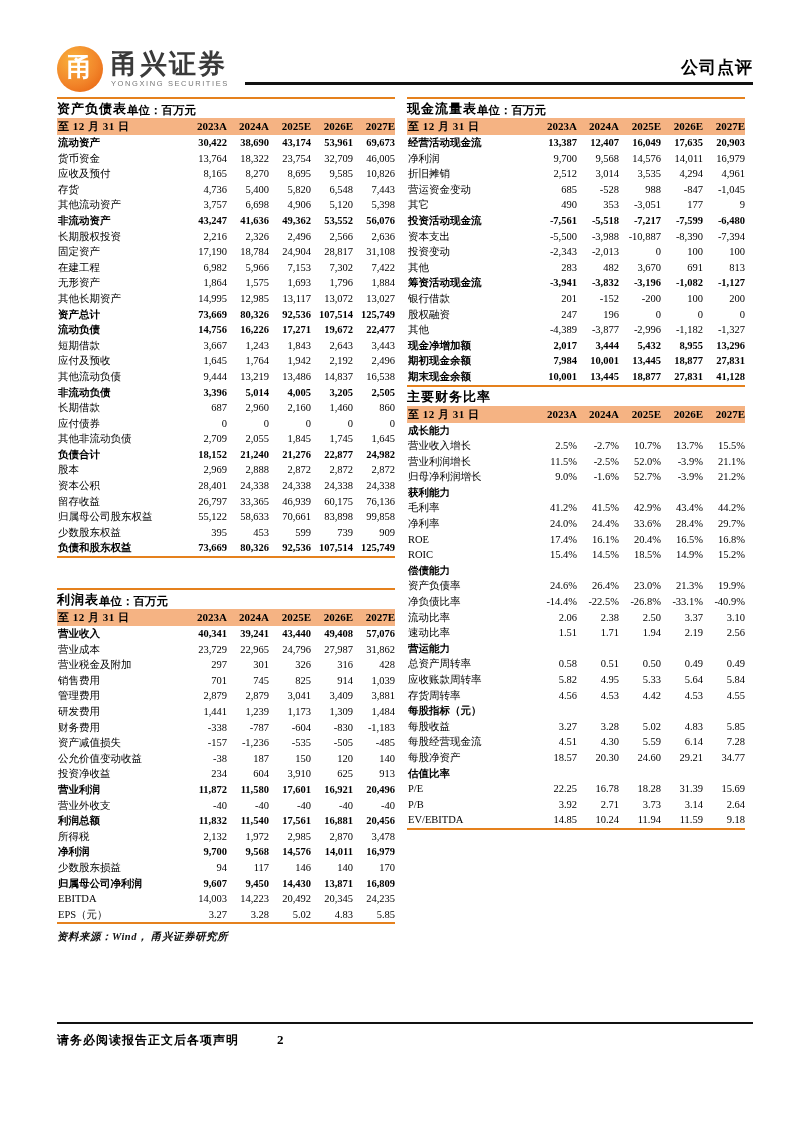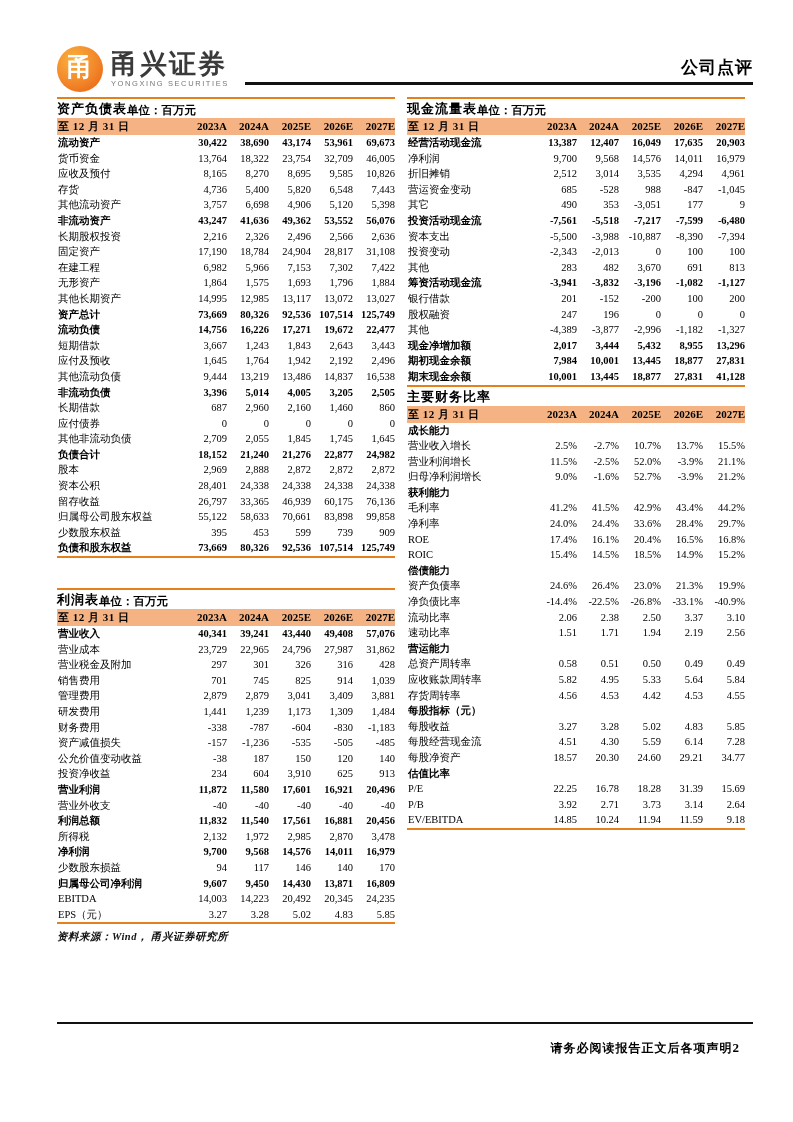--- a/index.html
+++ b/index.html
@@ -51,21 +51,21 @@
                  white-space:nowrap; overflow:visible; }
   table.fin td.lbl { text-align:left; padding-left:1px; }
   table.fin td.num { text-align:right; }
   table.fin tr.bold-row td { font-weight:bold; }
   .gap22 { margin-top:30px; }
   .gap92 { }
   .source-note { margin-top:6px; font-size:10.5px; font-style:italic; font-weight:bold; color:#111; letter-spacing:0.5px; }
 
   
   .footer { position:absolute; left:57px; top:1022px; width:696px; border-top:2px solid #111; }
-  .footer-inner { display:flex; justify-content:flex-end; padding-top:16px; }
+  .footer-inner { display:flex; justify-content:flex-start; padding-top:8px;gap:38px; }
   .footer-disclaimer { font-size:12px; font-weight:bold; letter-spacing:1px; }
   .footer-page { font-size:13px; font-weight:bold; padding-right:14px; }
 </style>
 </head>
 <body>
 
 <div class="page">
 
   <div class="header">
     <div class="logo">

